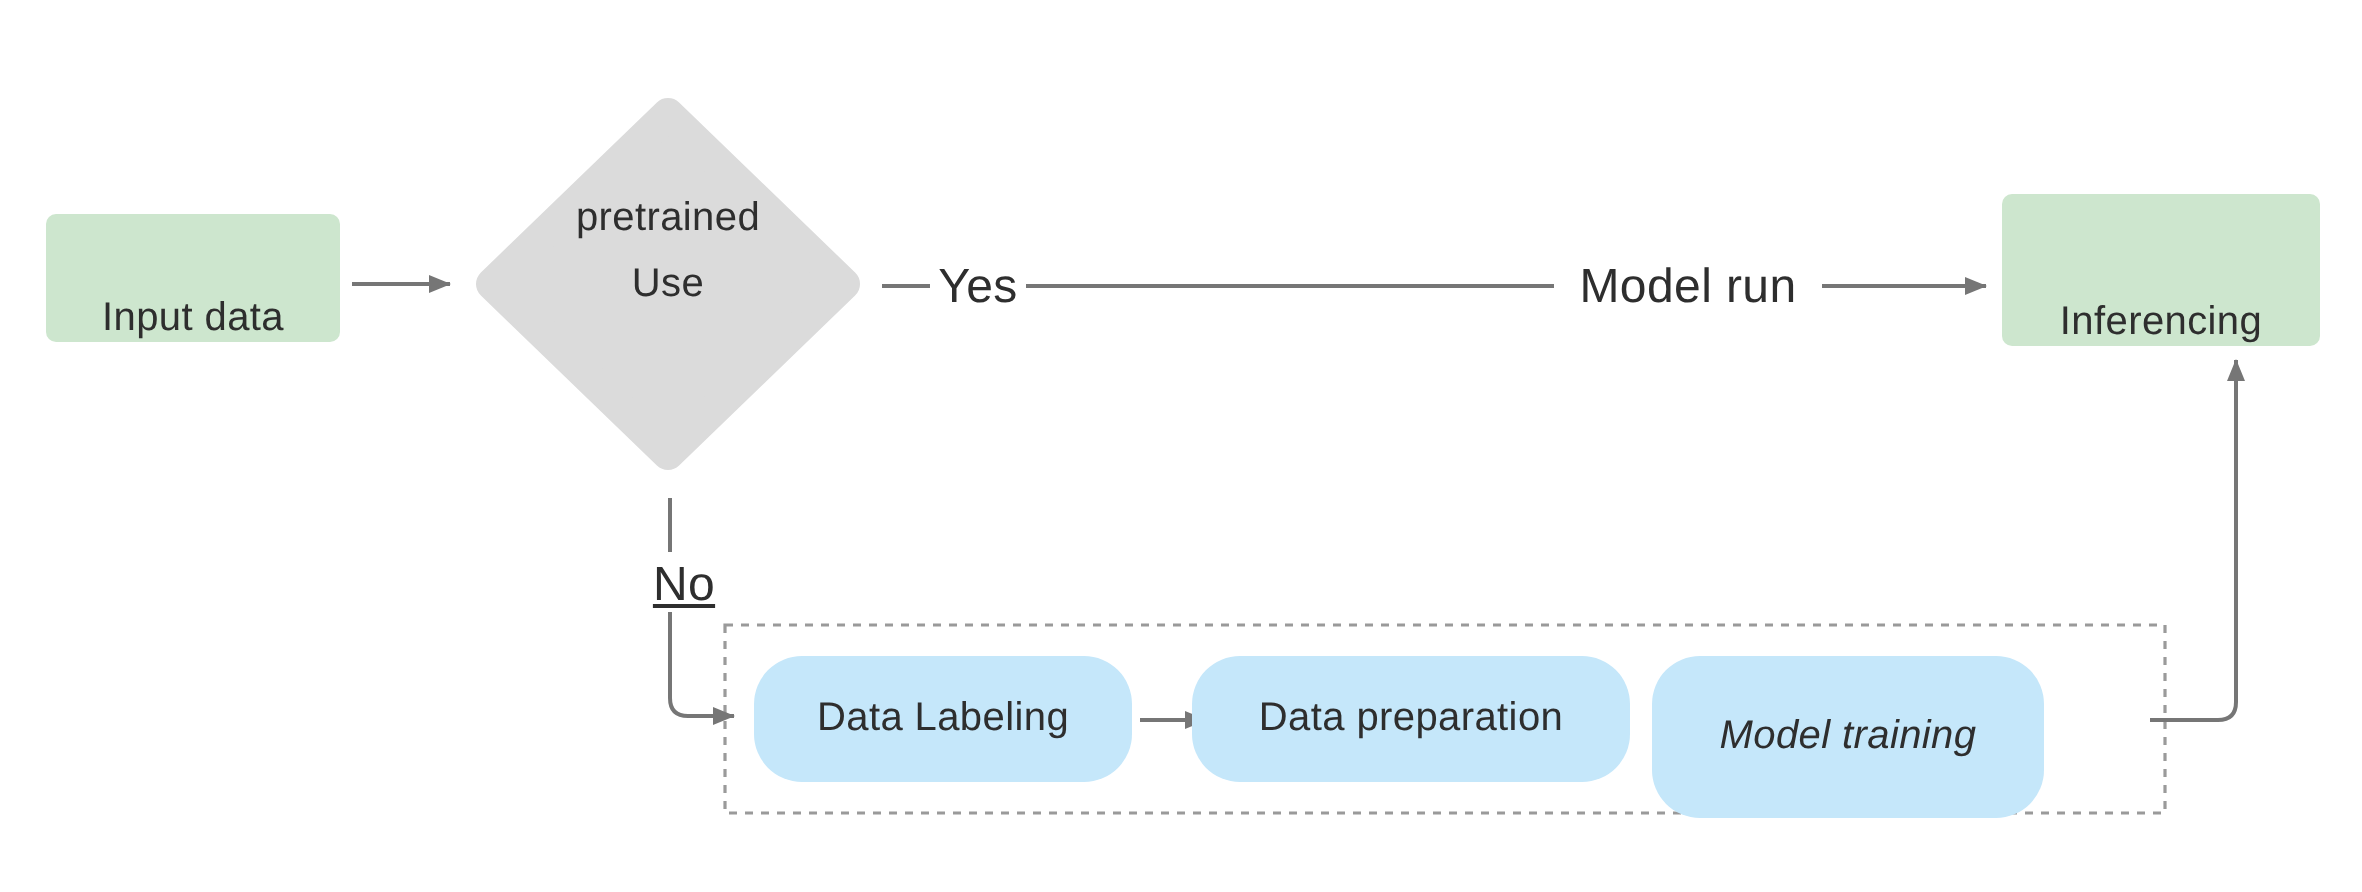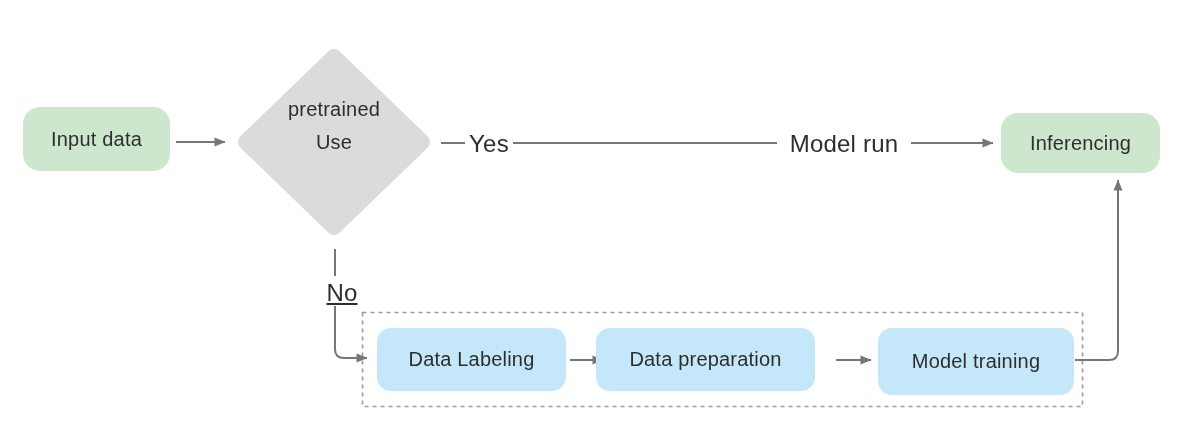--- a/index.html
+++ b/index.html
@@ -24,27 +24,27 @@
   }
   .stage *{box-sizing:border-box;}
   svg.wires{position:absolute;left:0;top:0;width:1181px;height:446px;}
   .node{
     position:absolute;
     display:flex;align-items:center;justify-content:center;
     font-size:20px;color:var(--text);
     white-space:nowrap;
     letter-spacing:0.2px;
   }
-  .node.green{background:var(--green);border-radius:17px;}
-  .node.blue{background:var(--blue);border-radius:14px;}
+  .node.green{background:var(--green);border-radius:5px;align-items:flex-end;}
+  .node.blue{background:var(--blue);border-radius:24px;}
   .n-input{left:23px;top:107px;width:147px;height:64px;}
-  .n-infer{left:1001px;top:113px;width:159px;height:60px;border-radius:16px;}
+  .n-infer{left:1001px;top:97px;width:159px;height:76px;border-radius:16px;}
   .n-label{left:377px;top:328px;width:189px;height:63px;}
   .n-prep{left:596px;top:328px;width:219px;height:63px;}
-  .n-train{left:878px;top:328px;width:196px;height:67px;}
+  .n-train{left:826px;top:328px;width:196px;height:81px;font-style:italic;}
   .diamond-text{
     position:absolute;left:234px;top:93px;width:200px;
     text-align:center;
     font-size:20px;line-height:33px;color:var(--text);
     letter-spacing:0.2px;
   }
   .edge-label{
     position:absolute;
     font-size:24px;color:var(--text);
     text-align:center;white-space:nowrap;

